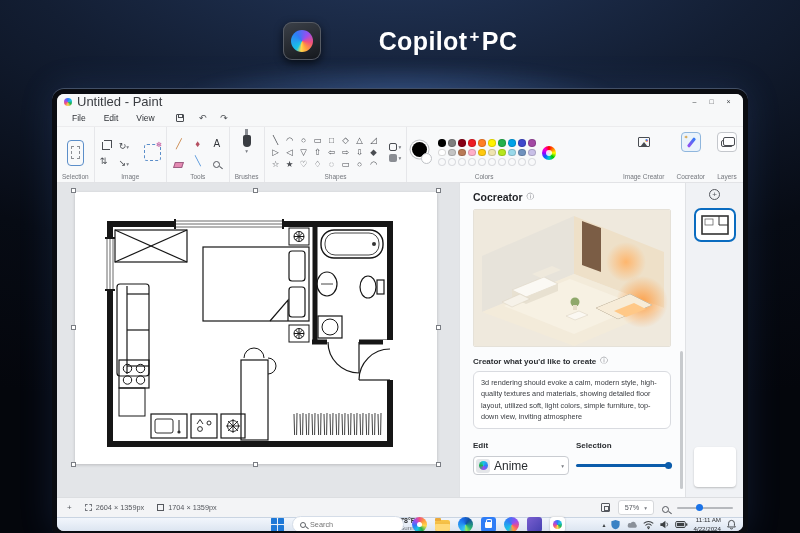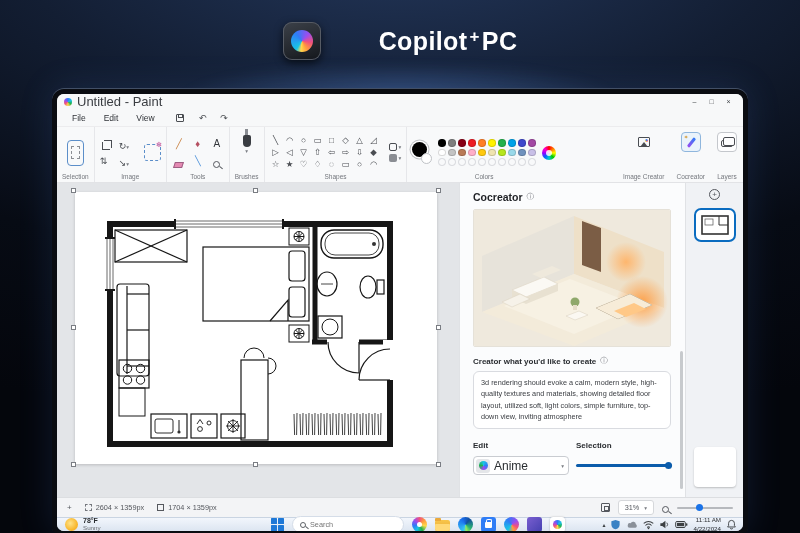--- a/index.html
+++ b/index.html
@@ -157,21 +157,21 @@
   .solid-sq { width:7px; height:7px; border:1.2px solid #55585e; }
   .sb-right { margin-left:auto; display:flex; align-items:center; gap:8px; }
   .fit-ic { width:9px; height:9px; border:1.1px solid #55585e; border-radius:1px; position:relative; }
   .fit-ic::after { content:""; position:absolute; left:2px; top:2px; width:3px; height:3px; border:1px solid #55585e; }
   .zoom-pill { display:flex; align-items:center; gap:5px; background:#fff; border:1px solid #d6d8db; border-radius:3px; padding:2px 6px; }
   .zoom-slider { width:56px; height:2px; background:#b6b9bd; position:relative; border-radius:1px; }
   .zoom-slider .dot { position:absolute; left:34%; top:-2.4px; width:7px; height:7px; border-radius:50%; background:#1a73e8; }
 
   
   .taskbar { height:14px; flex:0 0 auto; position:relative; display:flex; align-items:center; padding:0 8px;
-    background:linear-gradient(#f2f6fc,#dce5f1); border-top:1px solid #c9d4e2; }
+    background:linear-gradient(#f2f6fc,#dce5f1); border-top:1px solid #c9d4e2;justify-content:center; }
   .weather { display:flex; align-items:center; gap:5px; }
   .sun { width:13px; height:13px; border-radius:50%; background:radial-gradient(circle at 40% 40%, #ffe38a, #f8b830 60%, #ef9c1d); }
   .w-temp { font-size:7px; font-weight:bold; color:#2a2d31; line-height:1.2; }
   .w-cond { font-size:6.2px; color:#6b6e73; line-height:1.1; }
   .tb-center { position:absolute; left:50%; transform:translateX(calc(-50% + 18px)); display:flex; align-items:center; gap:8px; }
   .start { width:13px; height:13px; display:grid; grid-template-columns:6px 6px; gap:1px; }
   .start i { background:#1e78d7; border-radius:.5px; height:6px; }
   .search-pill { width:112px; height:17px; border-radius:9px; background:#fff; border:1px solid #d5dde8;
     display:flex; align-items:center; gap:4px; padding:0 7px; }
   .search-mag { width:6px; height:6px; border:1.3px solid #5f6368; border-radius:50%; position:relative; flex:0 0 auto; }
@@ -669,21 +669,21 @@
           <i class="dash-sq"></i>
           <span>2604 × 1359px</span>
         </span>
         <span class="sb-item">
           <i class="solid-sq"></i>
           <span>1704 × 1359px</span>
         </span>
         <span class="sb-right">
           <i class="fit-ic"></i>
           <span class="zoom-pill">
-            <span>31%</span>
+            <span>57%</span>
             <span class="gl-dd">▾</span>
           </span>
           <i class="mag-g"></i>
           <span class="zoom-slider">
               <span class="dot"></span>
             </span>
         </span>
       </div>
 
       <div class="taskbar">

